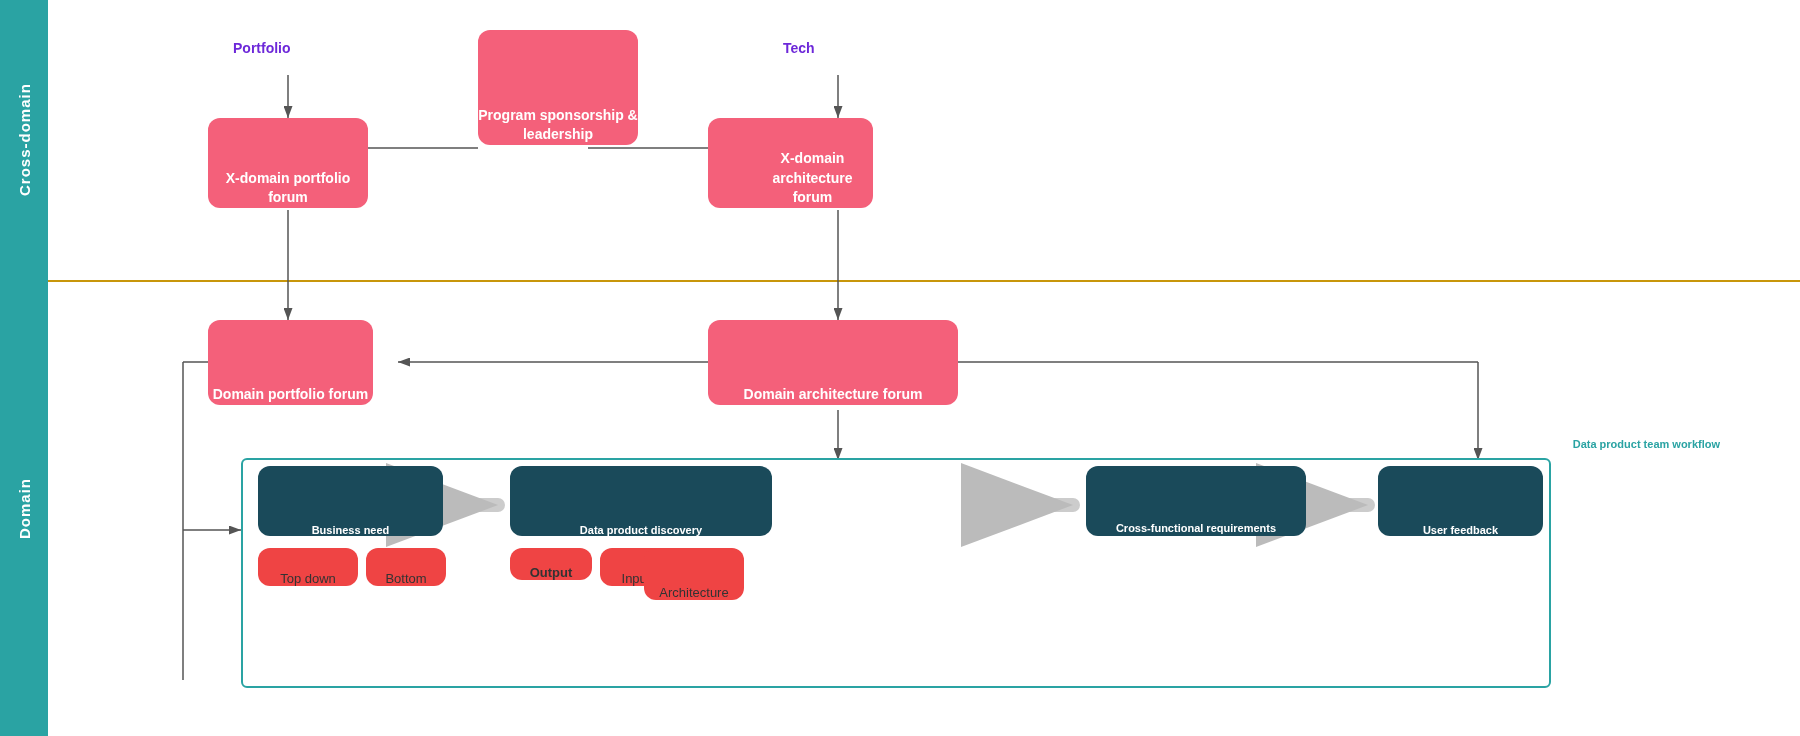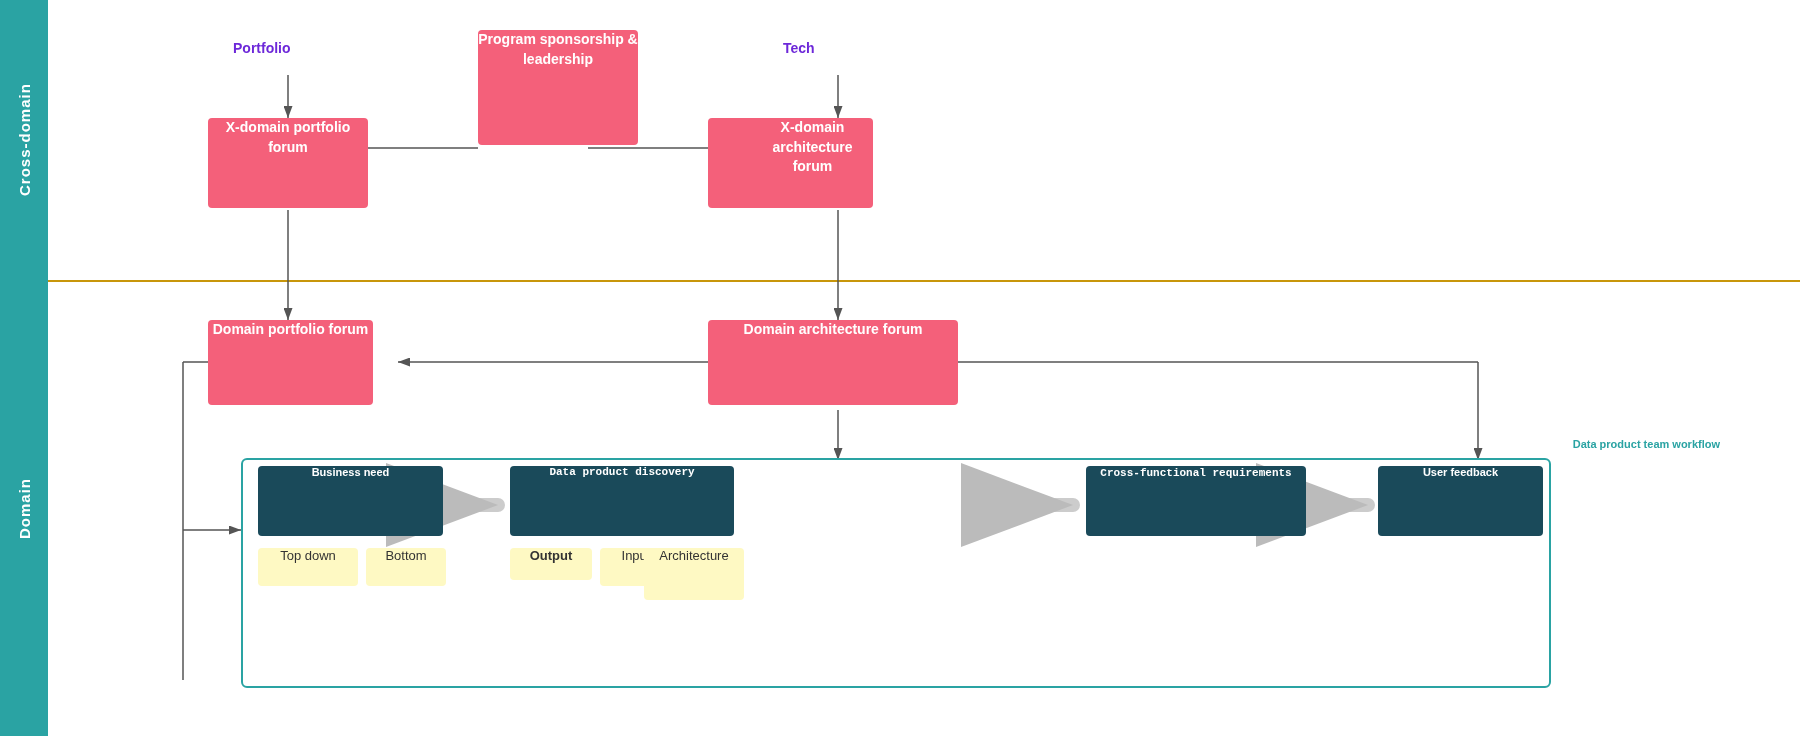--- a/index.html
+++ b/index.html
@@ -82,23 +82,23 @@
       left: 0;
       width: 100%;
       height: 100%;
       pointer-events: none;
       overflow: visible;
     }
 
     
     .box {
       position: absolute;
-      border-radius: 4px;
-      display: flex;
-      align-items: flex-start;
+      border-radius: 12px;
+      display: flex;
+      align-items: flex-end;
       justify-content: center;
       text-align: center;
     }
 
     .box-pink {
       background: #f4607a;
       color: white;
       font-size: 14px;
       font-weight: 600;
     }
@@ -112,21 +112,21 @@
     }
 
     .box-dark {
       background: #1a4a5a;
       color: white;
       font-size: 11px;
       font-weight: 700;
     }
 
     .box-grey {
-      background: #fef9c3;
+      background: #ef4444;
       color: #333;
       font-size: 13px;
       font-weight: 500;
     }
 
     
     .workflow-border {
       position: absolute;
       border: 2px solid #2aa3a3;
       border-radius: 6px;
@@ -229,37 +229,37 @@
     </div>
 
     <div class="box box-grey" style="left:210px; top:548px; width:100px; height:38px;">
       <span>Top down</span>
     </div>
 
     <div class="box box-grey" style="left:318px; top:548px; width:80px; height:38px;">
       <span>Bottom</span>
     </div>
 
-    <div class="box box-dark" style="left:462px; top:466px; width:224px; height:70px;font-family:Liberation Mono, monospace;">
+    <div class="box box-dark" style="left:462px; top:466px; width:262px; height:70px;">
       <span>Data product discovery</span>
     </div>
 
     <div class="box box-grey" style="left:462px; top:548px; width:82px; height:32px;font-weight:bold;">
       <span>Output</span>
     </div>
 
     <div class="box box-grey" style="left:552px; top:548px; width:72px; height:38px;">
       <span>Input</span>
     </div>
 
     <div class="box box-grey" style="left:596px; top:548px; width:100px; height:52px;">
       <span>Architecture</span>
     </div>
 
-    <div class="box box-dark" style="left:1038px; top:466px; width:220px; height:70px;font-family:Liberation Mono, monospace;">
+    <div class="box box-dark" style="left:1038px; top:466px; width:220px; height:70px;">
       <span style="line-height:1.4;">Cross-functional requirements</span>
     </div>
 
     <div class="box box-dark" style="left:1330px; top:466px; width:165px; height:70px;">
       <span>User feedback</span>
     </div>
 
   </div>
 </div>
 

